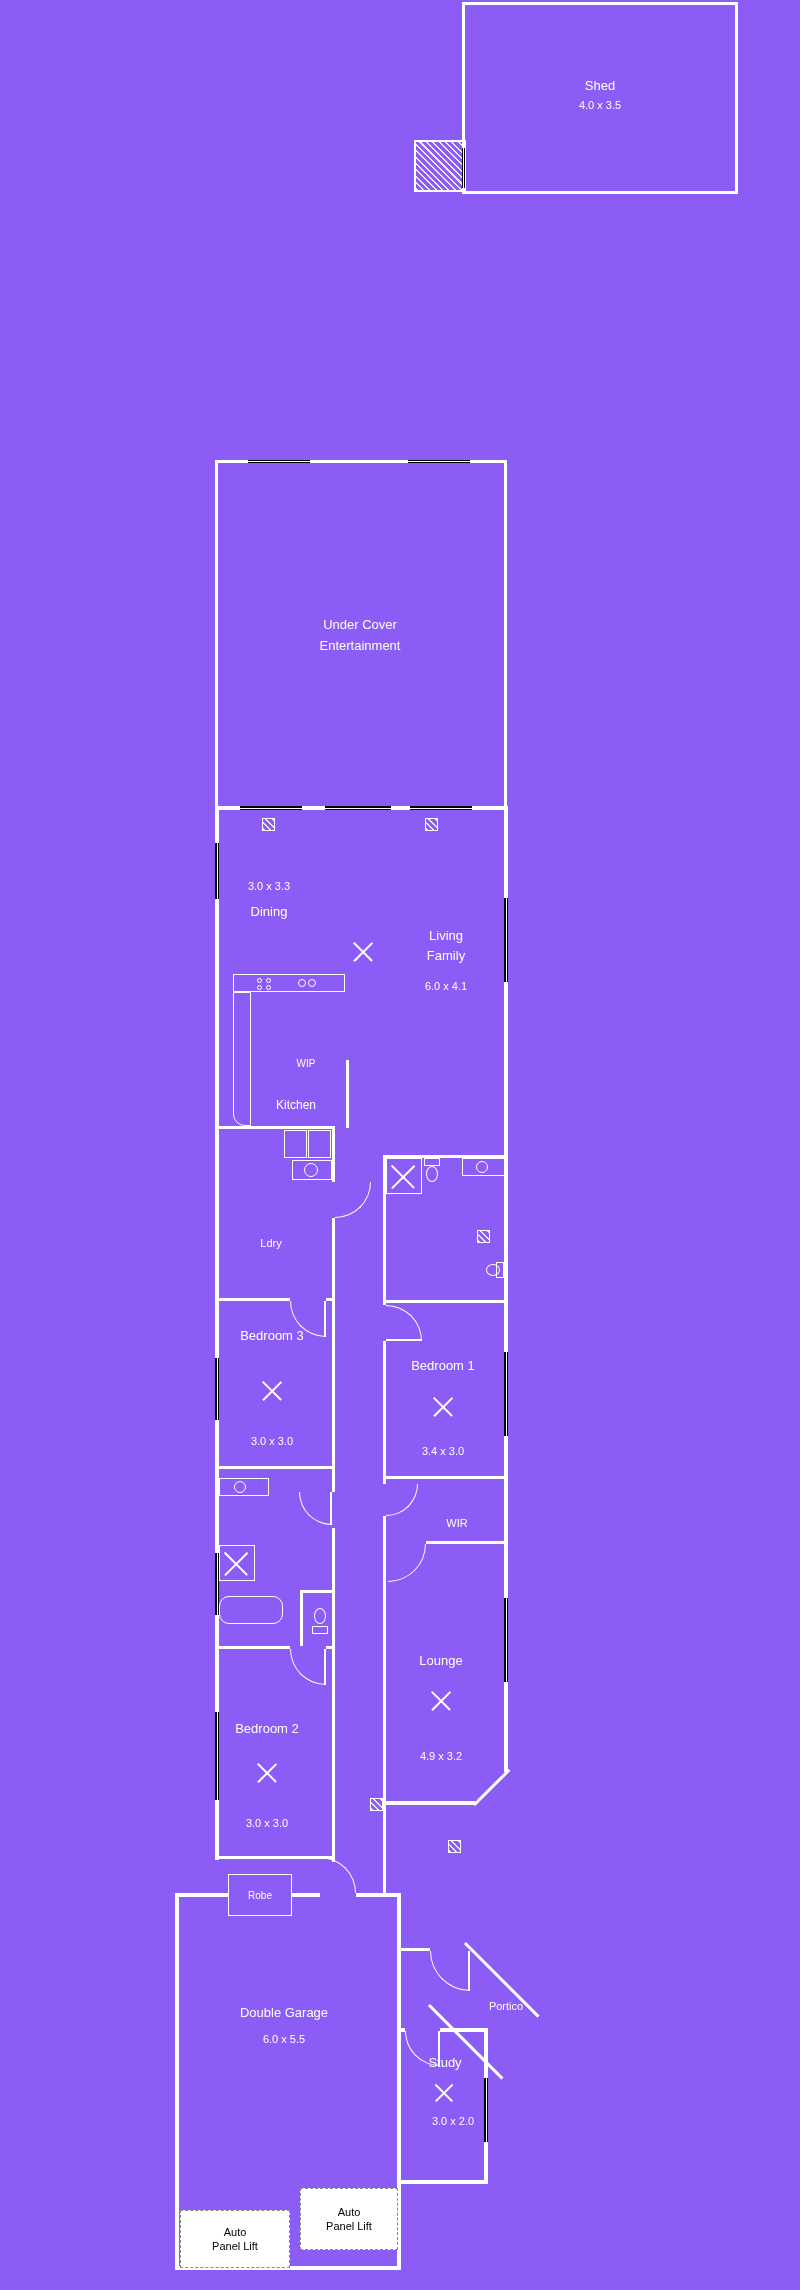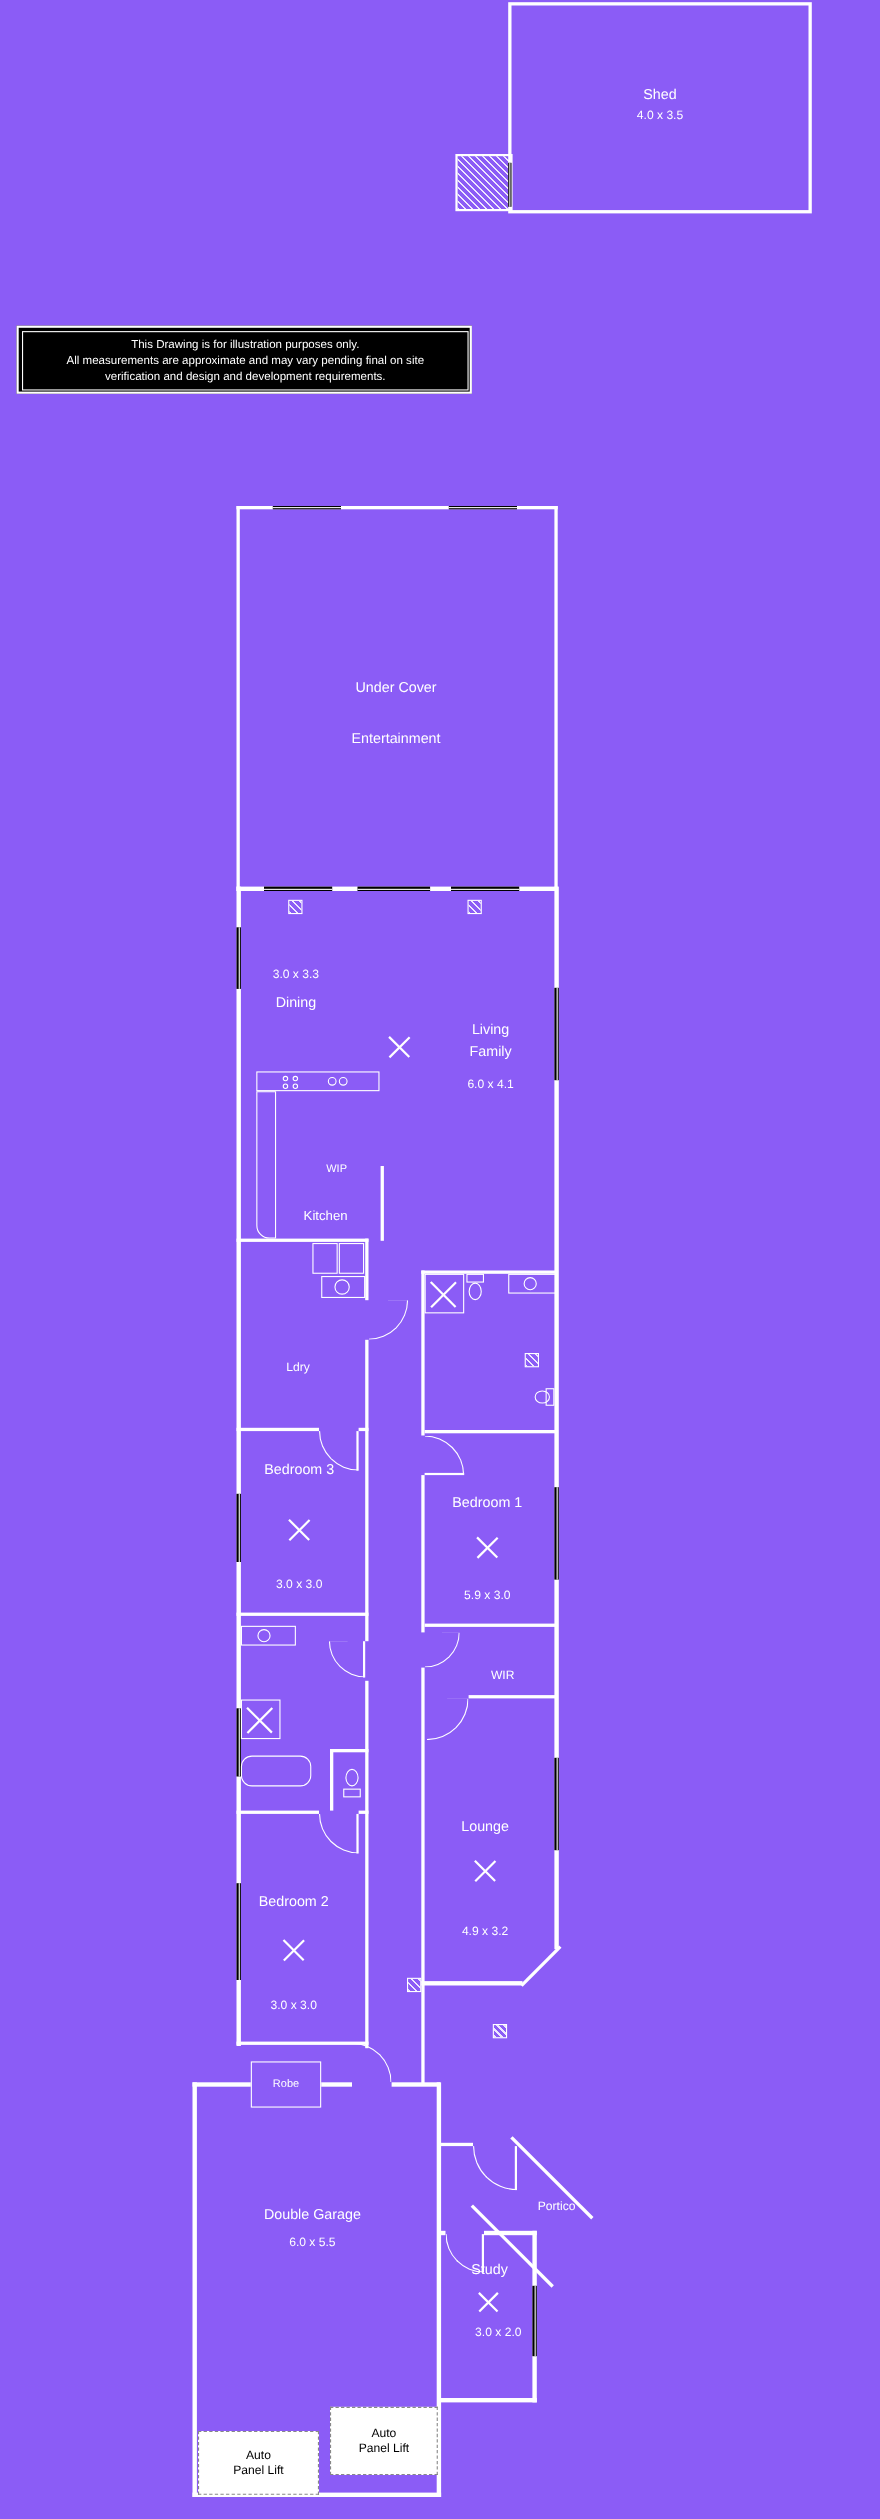--- a/index.html
+++ b/index.html
@@ -41,35 +41,28 @@
 <body>
 
 <div class="plan">
 
   <div class="rect3" style="left:462px;top:2px;width:276px;height:192px;"></div>
   <div class="hatch" style="left:414px;top:140px;width:52px;height:52px;border-width:2px;"></div>
   <div class="win v" style="left:462px;top:148px;width:3px;height:40px;"></div>
   <div class="lbl" style="left:600px;top:86px;">Shed</div>
   <div class="lbl dim" style="left:600px;top:105px;">4.0 x 3.5</div>
 
-  <div class="disc" style="left:15px;top:296px;width:414px;height:62px;">
-    <div class="disc-inner">
-      <span>This Drawing is for illustration purposes only.</span>
-      <span>All measurements are approximate and may vary pending final on site</span>
-      <span>verification and design and development requirements.</span>
-    </div>
-  </div>
 
   <div class="w" style="left:215px;top:460px;width:292px;height:3px;"></div>
   <div class="win h" style="left:248px;top:460px;width:62px;height:3px;"></div>
   <div class="win h" style="left:408px;top:460px;width:62px;height:3px;"></div>
   <div class="w" style="left:215px;top:460px;width:3px;height:350px;"></div>
   <div class="w" style="left:504px;top:460px;width:3px;height:350px;"></div>
   <div class="lbl" style="left:360px;top:625px;">Under Cover</div>
-  <div class="lbl" style="left:360px;top:672px;">Entertainment</div>
+  <div class="lbl" style="left:360px;top:646px;">Entertainment</div>
 
   <div class="w" style="left:215px;top:806px;width:292px;height:4px;"></div>
   <div class="win h" style="left:240px;top:806px;width:62px;height:4px;"></div>
   <div class="win h" style="left:325px;top:806px;width:66px;height:4px;"></div>
   <div class="win h" style="left:410px;top:806px;width:62px;height:4px;"></div>
 
   <div class="w" style="left:215px;top:806px;width:4px;height:1054px;"></div>
   <div class="win v" style="left:215px;top:843px;width:4px;height:56px;"></div>
   <div class="win v" style="left:215px;top:1358px;width:4px;height:62px;"></div>
   <div class="win v" style="left:215px;top:1553px;width:4px;height:62px;"></div>
@@ -145,21 +138,21 @@
   <div class="circle" style="left:476px;top:1161px;width:12px;height:12px;"></div>
   <div class="fix" style="left:496px;top:1262px;width:8px;height:16px;"></div>
   <div class="circle" style="left:486px;top:1264px;width:14px;height:12px;"></div>
 
   <div class="lbl" style="left:272px;top:1336px;">Bedroom 3</div>
   <div class="xsym" style="left:261px;top:1379px;width:22px;height:22px;"></div>
   <div class="lbl dim" style="left:272px;top:1441px;">3.0 x 3.0</div>
 
   <div class="lbl" style="left:443px;top:1366px;">Bedroom 1</div>
   <div class="xsym" style="left:432px;top:1395px;width:22px;height:22px;"></div>
-  <div class="lbl dim" style="left:443px;top:1451px;">5.9 x 3.0</div>
+  <div class="lbl dim" style="left:443px;top:1451px;">3.4 x 3.0</div>
 
   <div class="lbl dim" style="left:457px;top:1523px;">WIR</div>
 
   <div class="fix" style="left:219px;top:1478px;width:50px;height:18px;"></div>
   <div class="circle" style="left:234px;top:1481px;width:12px;height:12px;"></div>
   <div class="shower" style="left:219px;top:1545px;width:36px;height:36px;">
     <div class="xsym" style="left:3px;top:3px;width:27px;height:27px;"></div>
   </div>
   <div class="tub" style="left:219px;top:1596px;width:64px;height:28px;"></div>
   <div class="w" style="left:300px;top:1590px;width:3px;height:56px;"></div>

